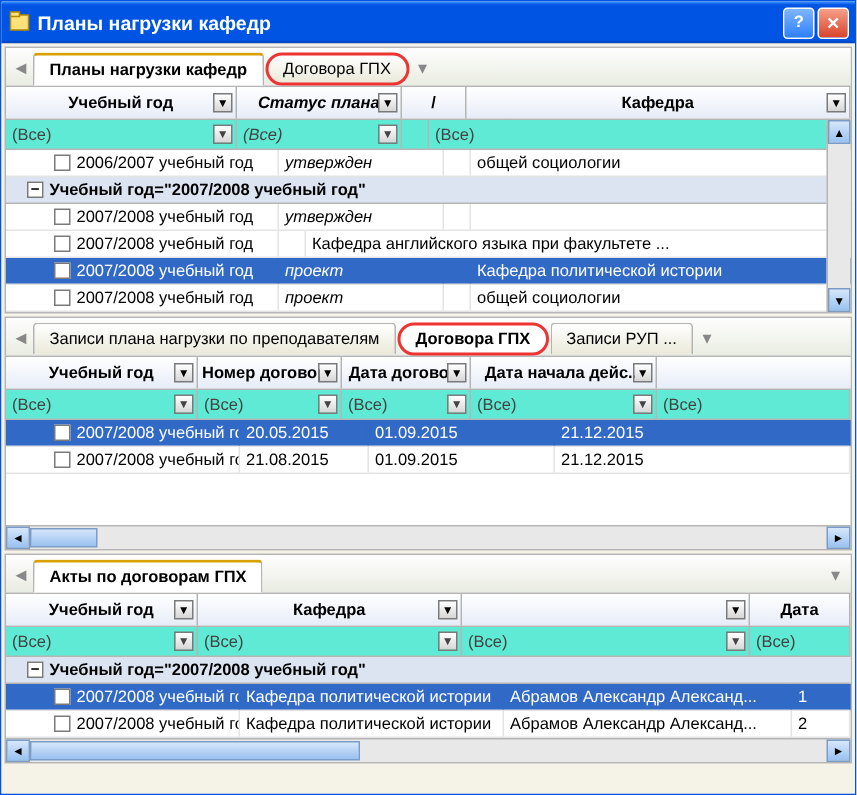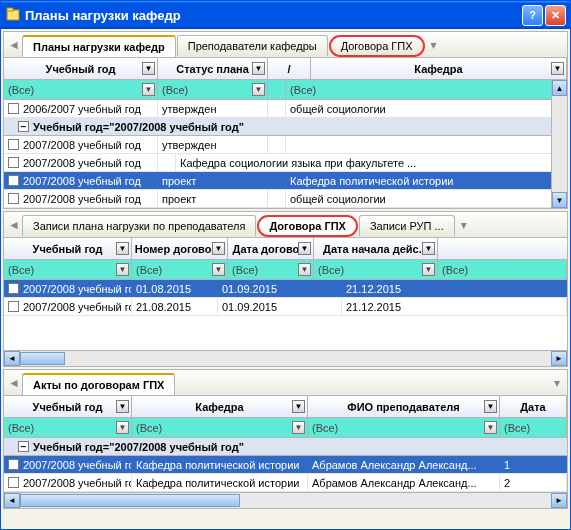--- a/index.html
+++ b/index.html
@@ -24,40 +24,40 @@
 .tab.active { font-weight: bold; background: #fff; border-top: 2px solid #d9a100; }
 .tab.highlight { border: 2px solid #e33; border-radius: 12px; padding: 3px 10px; }
 
 .headerrow { display: flex; background: linear-gradient(to bottom, #fff, #e6ecf7); border-bottom: 1px solid #b5b5b5; height: 22px; }
 .hcell { border-right: 1px solid #b5b5b5; display: flex; align-items: center; justify-content: center; font-weight: bold; padding: 0 21px; position: relative; white-space: nowrap; overflow: hidden; }
 .dropbtn { position: absolute; right: 2px; width: 13px; height: 13px; border: 1px solid #7a7a7a; background: linear-gradient(to bottom, #fff, #d6d6d6); font-size: 8px; display: inline-flex; align-items: center; justify-content: center; cursor: pointer; }
 
 .filterrow { display: flex; background: #5eead4; border-bottom: 1px solid #b5b5b5; height: 20px; }
 .fcell { border-right: 1px solid #b5b5b5; display: flex; align-items: center; padding: 0 4px; position: relative; color: #444; white-space: nowrap; overflow: hidden; }
 
-.datarow { display: flex; height: 18px; border-bottom: 1px solid #e4e4e4; }
+.datarow { display: flex; height: 18px; border-bottom: 1px solid #e4e4e4; padding-left: 28px; }
 .datarow.selected { background: #3169c6; color: #fff; }
 .dcell { border-right: 1px solid #e4e4e4; display: flex; align-items: center; padding: 0 4px; white-space: nowrap; overflow: hidden; }
 .datarow.selected .dcell { border-right-color: #3169c6; }
 
 .grouprow { display: flex; height: 18px; background: #dbe4f0; border-bottom: 1px solid #b5b5b5; align-items: center; padding-left: 14px; font-weight: bold; }
 .grouprow .minus { width: 11px; height: 11px; border: 1px solid #7a7a7a; background: #fff; display: inline-flex; align-items: center; justify-content: center; margin-right: 4px; font-size: 10px; line-height: 1; }
 
 .checkbox { width: 11px; height: 11px; border: 1px solid #7a7a7a; background: #fff; margin-right: 4px; flex-shrink: 0; }
 
 .scrollarea { position: relative; }
 .vscroll { position: absolute; right: 0; top: 0; bottom: 0; width: 16px; background: #e8e8e8; border-left: 1px solid #b5b5b5; }
 .vscroll-btn { width: 15px; height: 16px; background: linear-gradient(to bottom, #d6e7fb, #99c1f0); border: 1px solid #7a9cc6; display: flex; align-items: center; justify-content: center; font-size: 8px; cursor: pointer; }
 .hscroll { height: 16px; background: #e8e8e8; border-top: 1px solid #b5b5b5; display: flex; }
 .hscroll-btn { width: 16px; height: 15px; background: linear-gradient(to bottom, #d6e7fb, #99c1f0); border: 1px solid #7a9cc6; display: flex; align-items: center; justify-content: center; font-size: 8px; cursor: pointer; }
 .hscroll-track { flex: 1; }
 .hscroll-thumb { height: 13px; background: linear-gradient(to bottom, #d6e7fb, #99c1f0); border: 1px solid #7a9cc6; margin-top: 1px; }
 
 
-.p1c1 { width: 154px; } .p1c2 { width: 110px; } .p1c3 { width: 18px; } .p1c4 { flex: 1; }
+.p1c1 { width: 154px; } .p1c2 { width: 110px; font-style: italic; } .p1c3 { width: 18px; } .p1c4 { flex: 1; }
 
 .p2c1 { width: 128px; } .p2c2 { width: 96px; } .p2c3 { width: 86px; } .p2c4 { width: 124px; } .p2c5 { flex: 1; }
 
 .p3c1 { width: 128px; } .p3c2 { width: 176px; } .p3c3 { width: 192px; } .p3c4 { flex: 1; }
 </style>
 </head>
 <body>
 
 <div class="window">
   <div class="titlebar">
@@ -71,21 +71,20 @@
     <span class="titlebar-btn help-btn">?</span>
     <span class="titlebar-btn close-btn">✕</span>
   </div>
 
   <div class="content">
 
     <div class="pane">
       <div class="tabrow">
         <span class="tabnav">◄</span>
         <span class="tab active">Планы нагрузки кафедр</span>
-        <span class="tab">Преподаватели кафедры</span>
         <span class="tab highlight">Договора ГПХ</span>
         <span class="tabnav">▾</span>
       </div>
       <div class="headerrow">
         <div class="hcell p1c1">
             <span>Учебный год</span>
             <span class="dropbtn">▼</span>
           </div>
         <div class="hcell p1c2">
             <span>Статус плана</span>
@@ -133,21 +132,21 @@
             </div>
           <div class="dcell p1c2">утвержден</div>
           <div class="dcell p1c3"></div>
         </div>
         <div class="datarow">
           <div class="dcell p1c1">
               <span class="checkbox"></span>
               <span>2007/2008 учебный год</span>
             </div>
           <div class="dcell p1c3"></div>
-          <div class="dcell p1c4">Кафедра социологии языка при факультете ...</div>
+          <div class="dcell p1c4">Кафедра английского языка при факультете ...</div>
         </div>
         <div class="datarow selected">
           <div class="dcell p1c1">
               <span class="checkbox"></span>
               <span>2007/2008 учебный год</span>
             </div>
           <div class="dcell p1c2">проект</div>
           <div class="dcell p1c3"></div>
           <div class="dcell p1c4">Кафедра политической истории</div>
         </div>
@@ -165,21 +164,21 @@
           <div style="position:absolute;bottom:0;">
               <div class="vscroll-btn">▼</div>
             </div>
         </div>
       </div>
     </div>
 
     <div class="pane">
       <div class="tabrow">
         <span class="tabnav">◄</span>
-        <span class="tab">Записи плана нагрузки по преподавателя</span>
+        <span class="tab">Записи плана нагрузки по преподавателям</span>
         <span class="tab active highlight">Договора ГПХ</span>
         <span class="tab">Записи РУП ...</span>
         <span class="tabnav">▾</span>
       </div>
       <div class="headerrow">
         <div class="hcell p2c1">
             <span>Учебный год</span>
             <span class="dropbtn">▼</span>
           </div>
         <div class="hcell p2c2">
@@ -214,21 +213,21 @@
           </div>
         <div class="fcell p2c5">
             <span>(Все)</span>
           </div>
       </div>
       <div class="datarow selected">
         <div class="dcell p2c1">
             <span class="checkbox"></span>
             <span>2007/2008 учебный год</span>
           </div>
-        <div class="dcell p2c3">01.08.2015</div>
+        <div class="dcell p2c3">20.05.2015</div>
         <div class="dcell p2c4">01.09.2015</div>
         <div class="dcell p2c5">21.12.2015</div>
       </div>
       <div class="datarow">
         <div class="dcell p2c1">
             <span class="checkbox"></span>
             <span>2007/2008 учебный год</span>
           </div>
         <div class="dcell p2c3">21.08.2015</div>
         <div class="dcell p2c4">01.09.2015</div>
@@ -254,21 +253,20 @@
       <div class="headerrow">
         <div class="hcell p3c1">
             <span>Учебный год</span>
             <span class="dropbtn">▼</span>
           </div>
         <div class="hcell p3c2">
             <span>Кафедра</span>
             <span class="dropbtn">▼</span>
           </div>
         <div class="hcell p3c3">
-            <span>ФИО преподавателя</span>
             <span class="dropbtn">▼</span>
           </div>
         <div class="hcell p3c4">
             <span>Дата</span>
           </div>
       </div>
       <div class="filterrow">
         <div class="fcell p3c1">
             <span>(Все)</span>
             <span class="dropbtn">▼</span>

